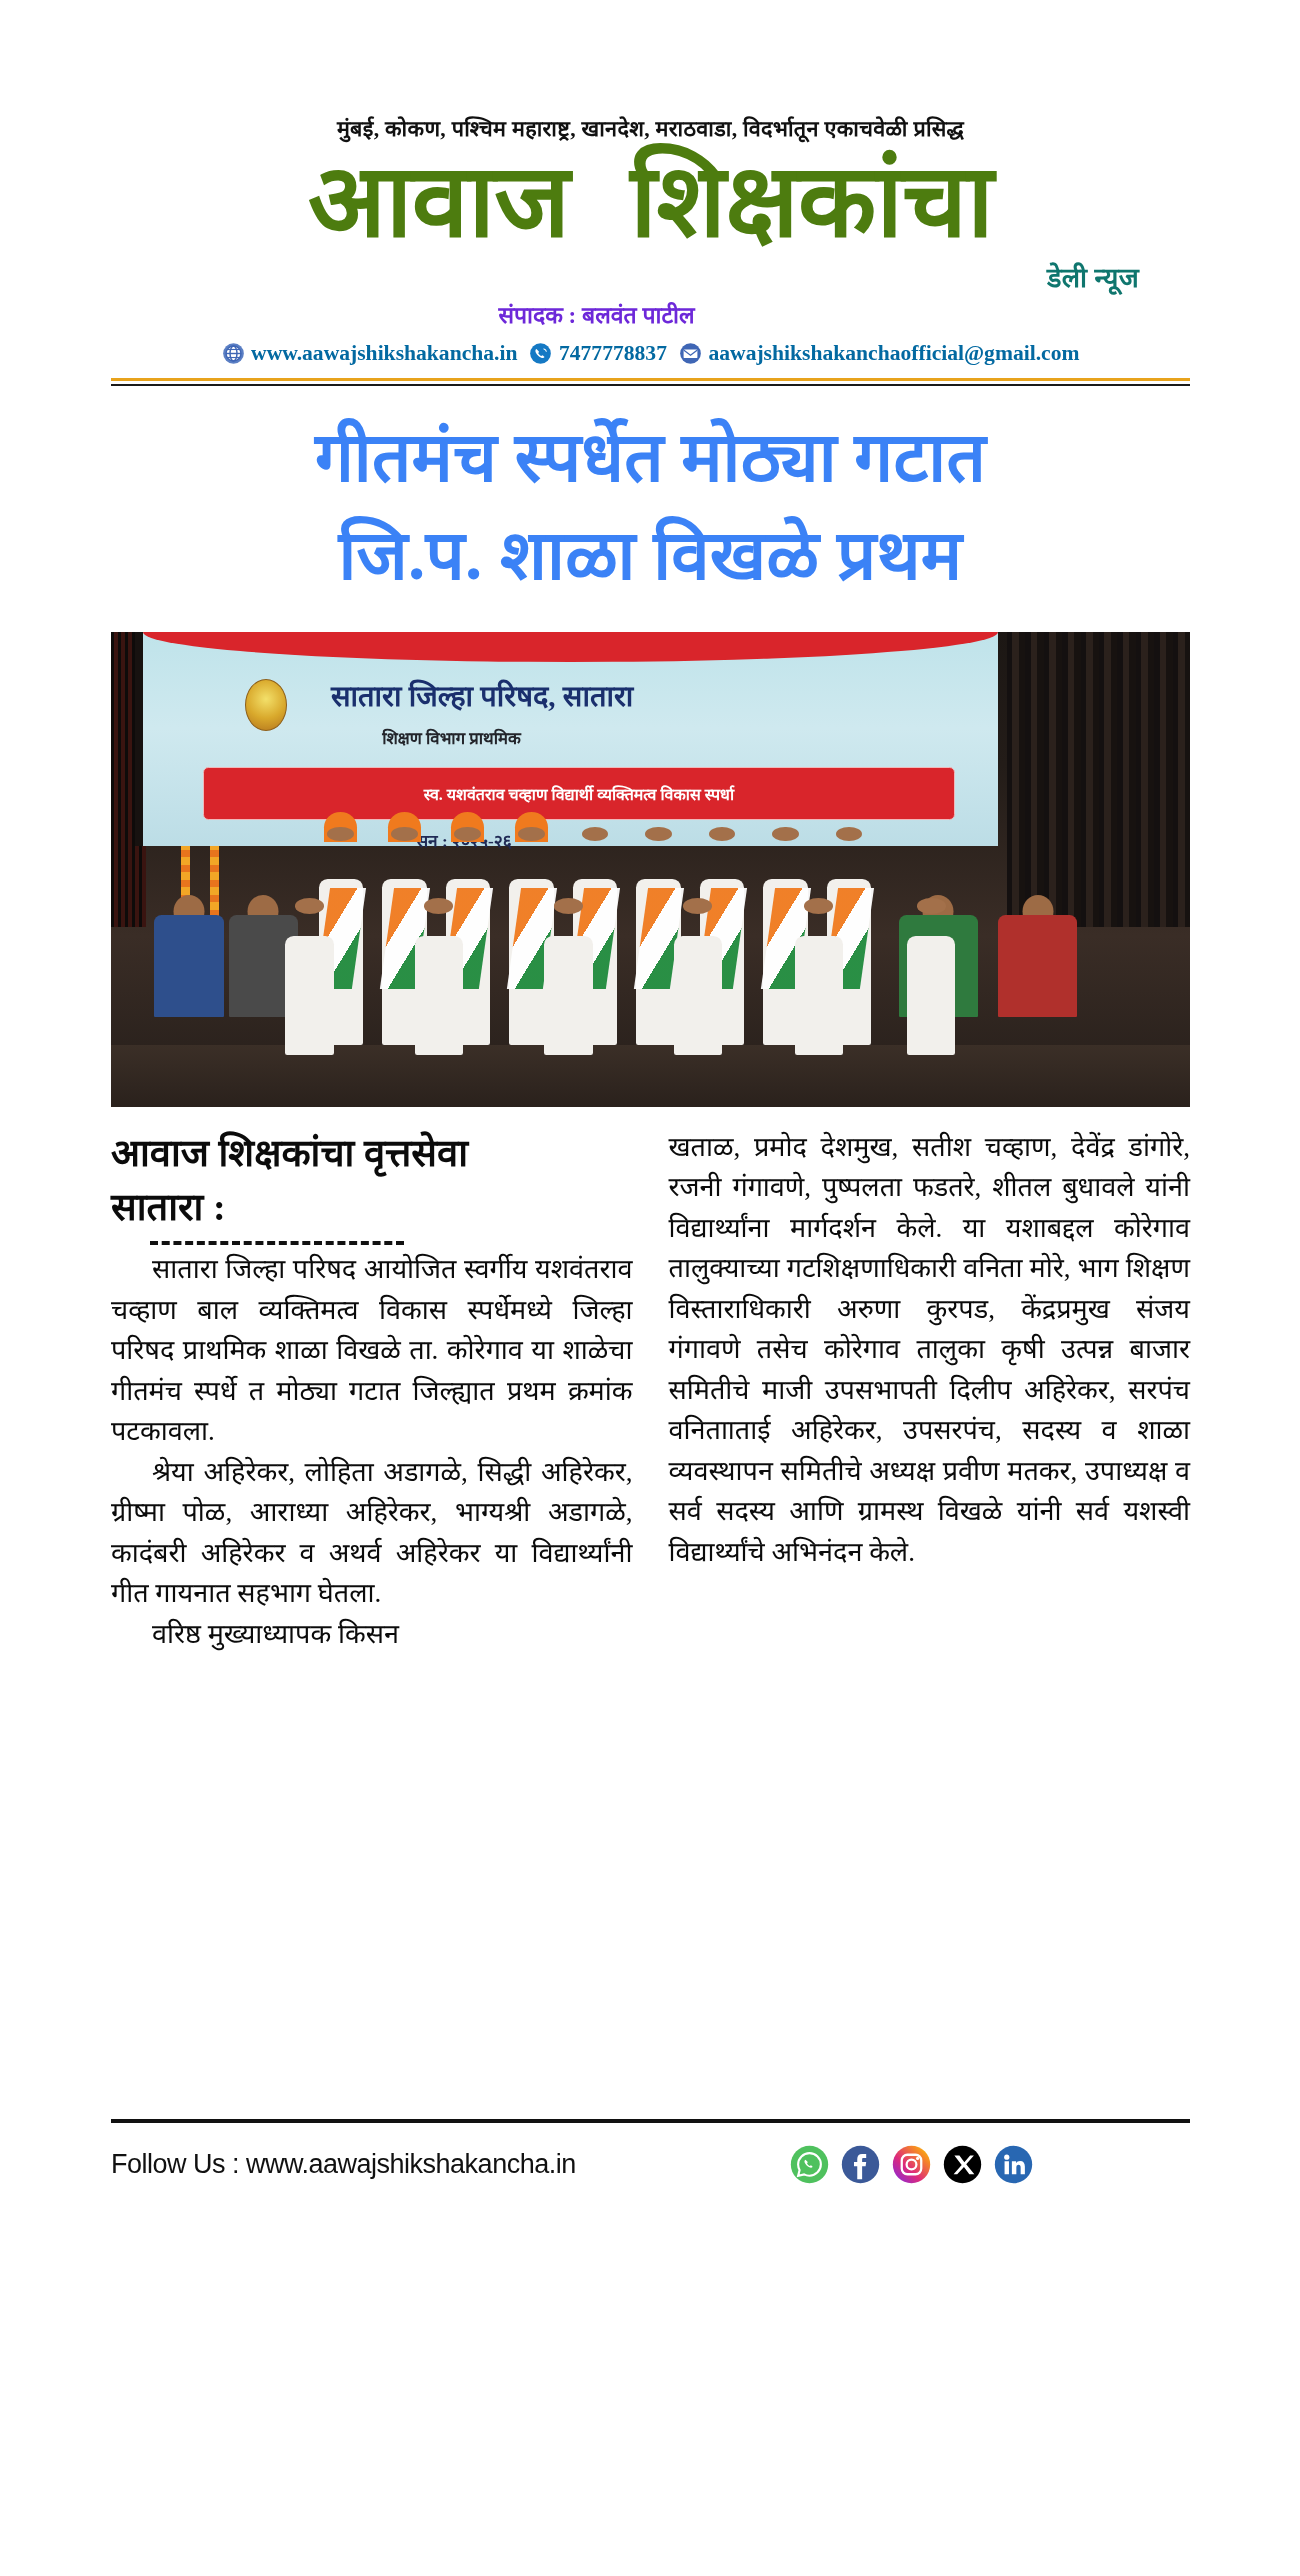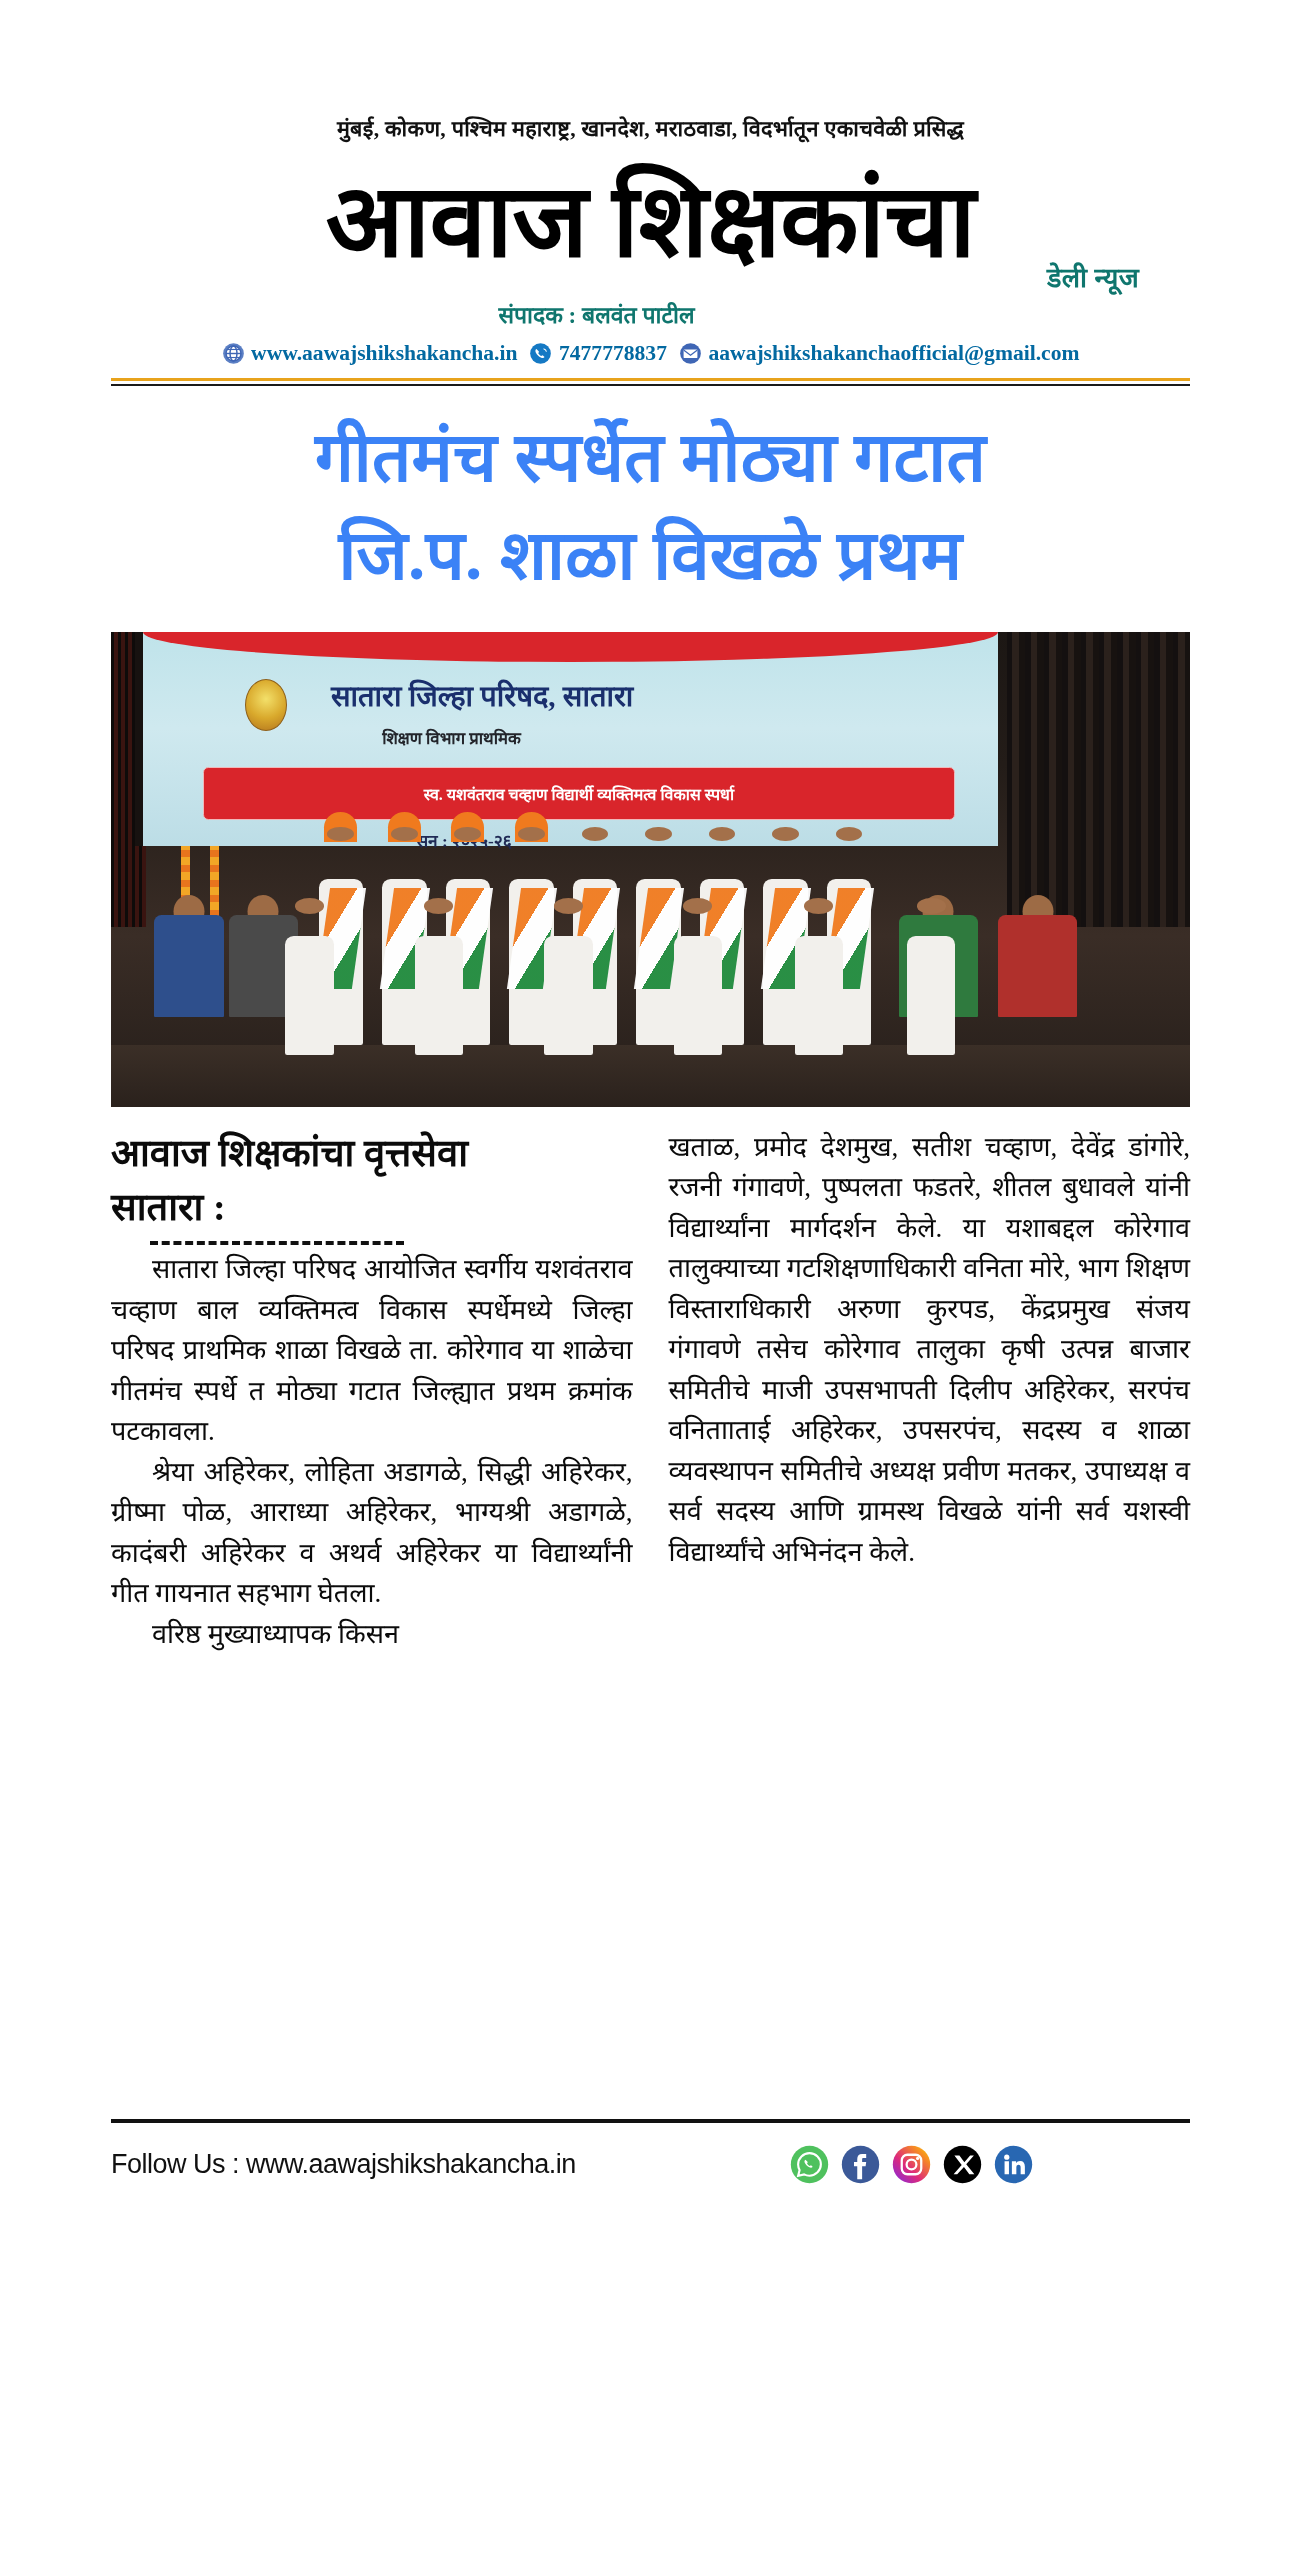--- a/index.html
+++ b/index.html
@@ -23,46 +23,45 @@
     letter-spacing: 0.3px;
     line-height: 1.1;
   }
 
   .title-row {
     margin-top: 14px;
     position: relative;
     height: 130px;
   }
   .paper-title {
-    font-family: Liberation Serif, serif;
+    font-family: Liberation Mono, monospace;
     font-size: 102px;
     font-weight: 700;
-    color: #000000;
+    color: #4d7c0f;
     line-height: 1.05;
     letter-spacing: -0.5px;
     display: inline-block;
-    margin-top: 12px;
   }
   .daily-news {
     position: absolute;
     right: 162px;
     bottom: -9.7px;
     font-family: "Liberation Serif", "DejaVu Serif", serif;
     font-size: 27px;
     font-weight: 700;
     color: #0f766e;
     letter-spacing: 0.3px;
   }
 
   .editor-line {
     margin-top: 12px;
     font-family: "Liberation Serif", "DejaVu Serif", serif;
     font-size: 23px;
     font-weight: 700;
-    color: #0f766e;
+    color: #6d28d9;
     text-align: center;
     padding-right: 108px;
   }
 
   .contact-row {
     margin-top: 10.8px;
     display: flex;
     justify-content: center;
     align-items: center;
     gap: 12px;

